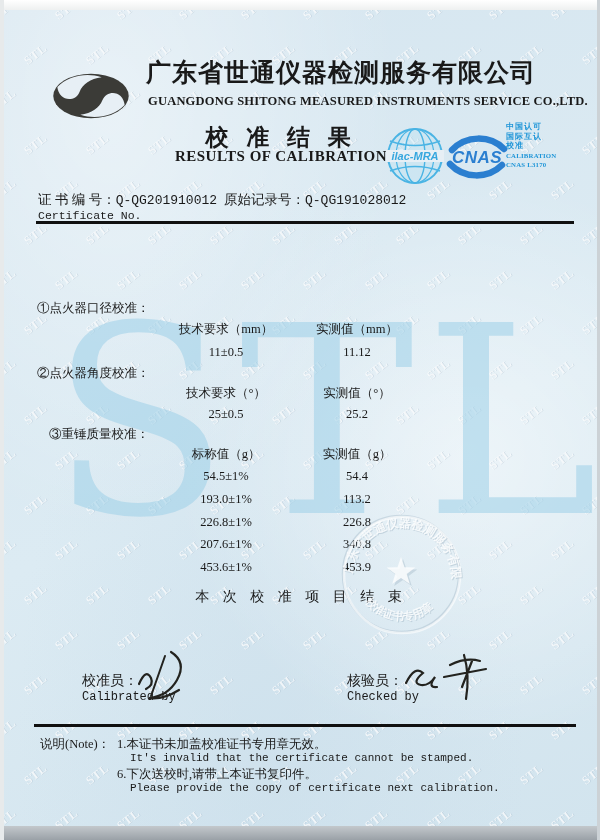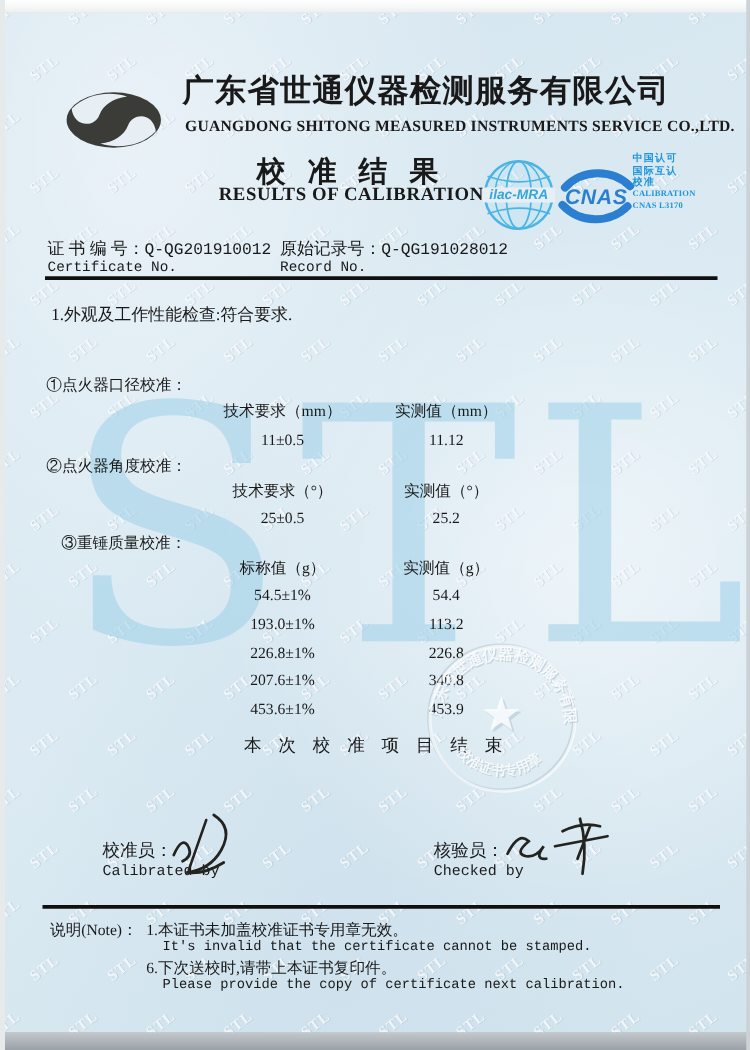--- a/index.html
+++ b/index.html
@@ -296,26 +296,24 @@
       <div class="enline">CALIBRATION</div>
       <div class="enline">CNAS L3170</div>
     </div>
 
     <div class="abs" style="left:34px;top:180px;">
       <span class="cn lbl-cn"><span>证 书 编 号：</span><span class="mono" style="font-size:13px;">Q-QG201910012</span></span>
       <div class="mono lbl-en">Certificate No.</div>
     </div>
     <div class="abs" style="left:220px;top:180px;">
       <span class="cn lbl-cn"><span>原始记录号：</span><span class="mono" style="font-size:13px;">Q-QG191028012</span></span>
-      <div class="mono lbl-en">Record No.</div>
     </div>
 
     <div class="rule" style="left:32px;top:211px;width:538px;height:3px;"></div>
 
-    <div class="abs cn body-line" style="left:37px;top:233px;">1.外观及工作性能检查:符合要求.</div>
 
     <div class="abs cn sec-label" style="left:33px;top:290px;">①点火器口径校准：</div>
     <div class="abs" style="top:311px;left:0;width:594px;">
       <span class="col1 cn">技术要求（mm）</span>
       <span class="col2 cn">实测值（mm）</span>
     </div>
     <div class="abs" style="top:335px;left:0;width:594px;">
       <span class="col1 val">11±0.5</span>
       <span class="col2 val">11.12</span>
     </div>

